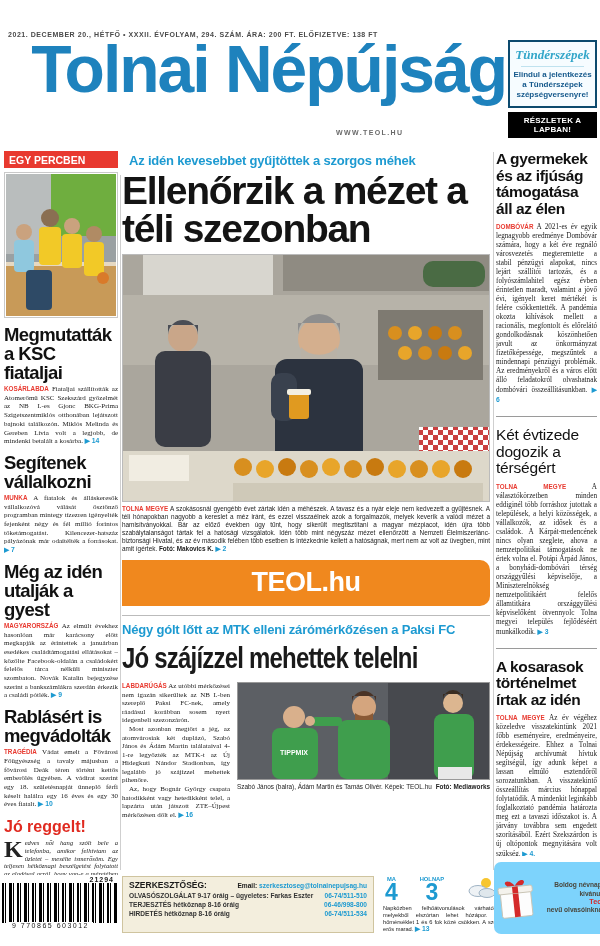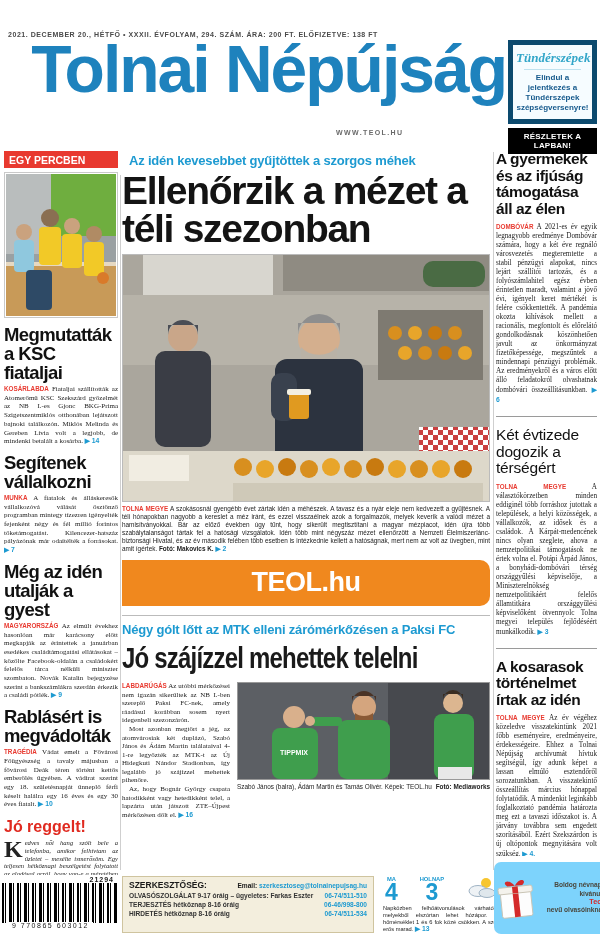--- a/index.html
+++ b/index.html
@@ -9,21 +9,21 @@
   
   .dateline{position:absolute;top:31px;left:8px;font-size:7px;font-weight:bold;
             letter-spacing:.55px;color:#4a4a4a;}
   .masthead-title{position:absolute;top:36px;left:4px;width:502px;
             font-family:Liberation Sans, sans-serif;font-weight:bold;font-size:66px;
             line-height:66px;color:#1e82bd;letter-spacing:-2px;white-space:nowrap;text-align:right;}
   .website{position:absolute;top:129px;left:336px;font-size:7px;font-weight:bold;
             letter-spacing:1.4px;color:#6a6a6a;}
 
   .promo{position:absolute;top:40px;left:508px;width:89px;}
-  .promo-box{border:5px solid #0c4a6e;background:#f6fcff;padding:5px 3px 6px;box-sizing:border-box;}
+  .promo-box{border:2px solid #0c4a6e;background:#f6fcff;padding:5px 3px 6px;box-sizing:border-box;}
   .promo-logo{font-family:"Liberation Serif",serif;font-style:italic;font-weight:bold;
             font-size:13px;color:#33a6c9;text-align:center;}
   .promo-rule{height:1px;background:#bfe2ef;margin:3px 8px;}
   .promo-text{font-size:8px;font-weight:bold;color:#15598c;text-align:center;line-height:10px;}
   .promo-btn{margin-top:4px;background:#000000;color:#fff;font-weight:bold;font-size:8px;
             text-align:center;padding:4px 2px;letter-spacing:.2px;cursor:pointer;}
 
   
   .vrule{position:absolute;width:1px;background:#cfcfcf;}
 

